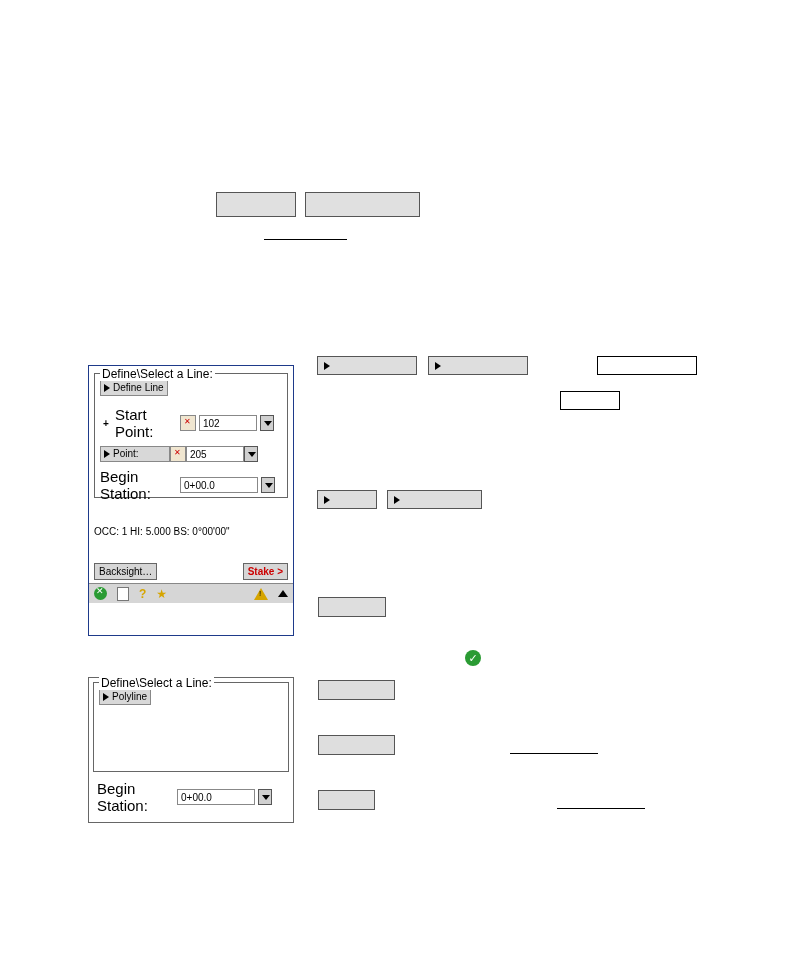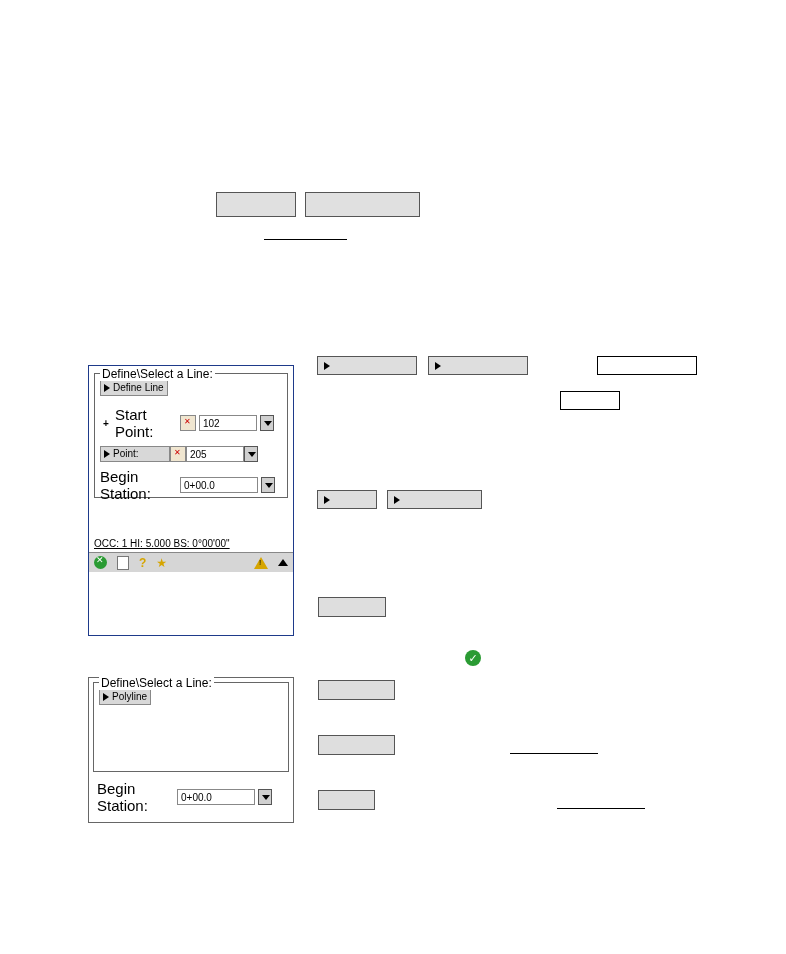--- a/index.html
+++ b/index.html
@@ -319,23 +319,27 @@
         <span class="pda-drop"></span>
       </div>
 
       <div style="display:flex; align-items:center; gap:3px;">
         <span class="field-label" style="width:77px;">Begin Station:</span>
         <input class="pda-text" style="width: 78px;" value="0+00.0">
         <span class="pda-drop"></span>
       </div>
     </div>
 
-    <div style="font-size:10px; margin-top:40px;text-decoration:underline;">OCC: 1  HI: 5.000  BS: 0°00'00"</div>
-  </div>
-
+    <div style="font-size:10px; margin-top:28px;">OCC: 1  HI: 5.000  BS: 0°00'00"</div>
+  </div>
+
+  <div class="pda-footer-btns" style="margin-top:20px;">
+    <button class="pda-btn">Backsight…</button>
+    <button class="pda-btn stake-btn">Stake &gt;</button>
+  </div>
 
   <div class="pda-toolbar">
     <span class="circle-green"></span>
     <span class="icon-doc"></span>
     <span class="icon-help">?</span>
     <span class="icon-star">★</span>
     <span style="flex:1;"></span>
     <span class="icon-warn"></span>
     <span class="tb-up"></span>
   </div>

